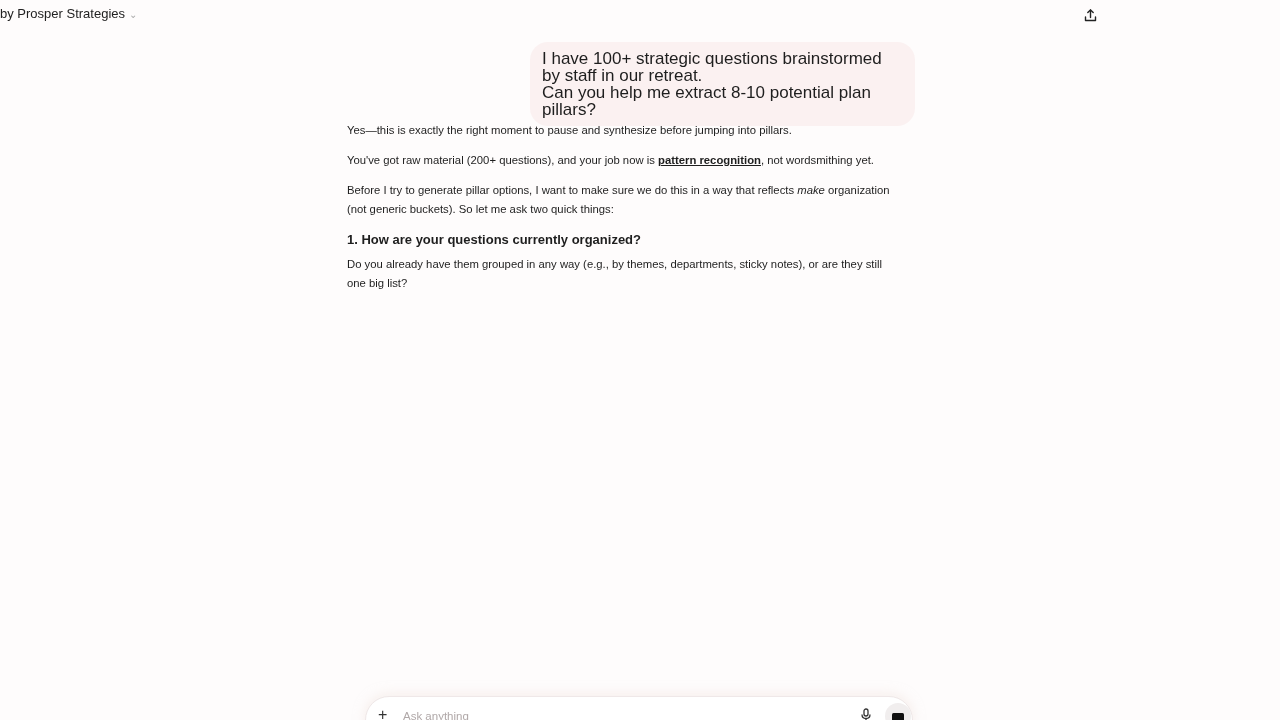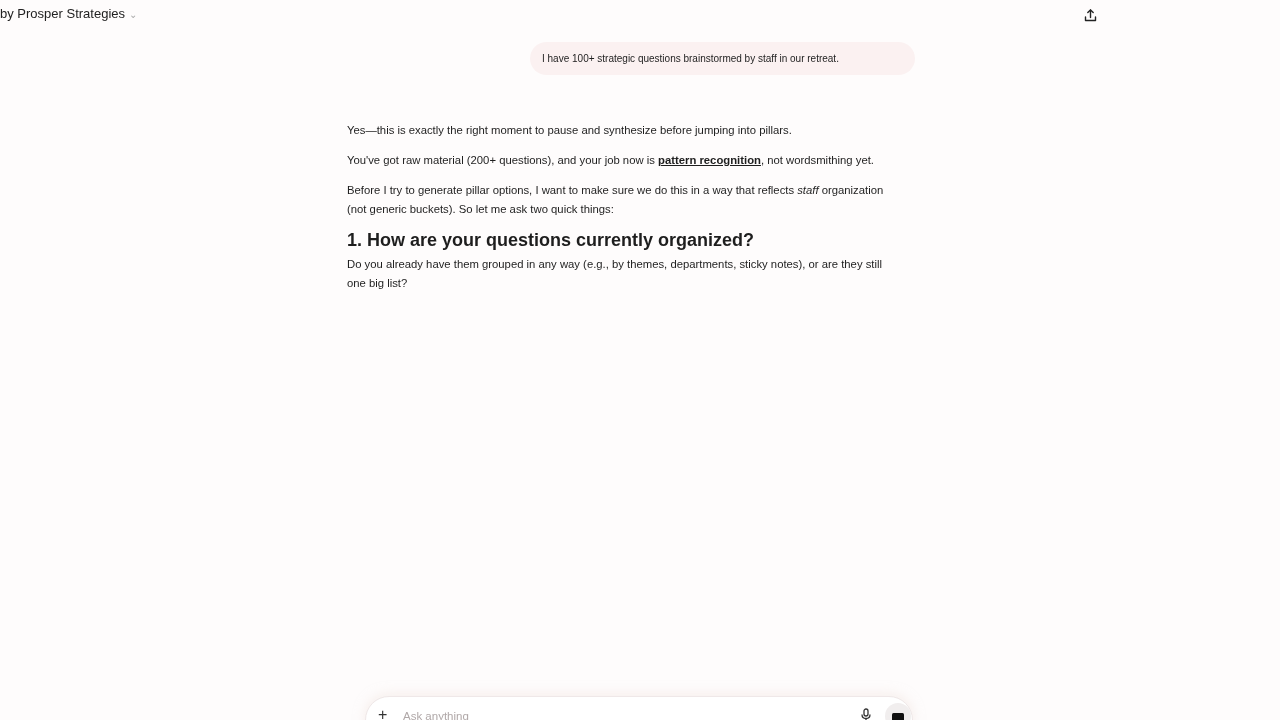--- a/index.html
+++ b/index.html
@@ -22,31 +22,31 @@
       position: absolute; right: 4px; top: 5px; width: 20px; height: 20px;
       display: flex; align-items: center; justify-content: center; cursor: pointer;
     }
     .thread {
       position: absolute; left: 0; top: 0; width: 1280px; height: 690px;
     }
     .user-bubble {
       position: absolute; left: 530px; top: 42px; width: 385px;
       background: #fbf1f1; border-radius: 18px;
       padding: 8px 12px 8px 12px;
-      font-size: 10px; line-height: 17px; color: #1e1e1e;
+      font-size: 17px; line-height: 17px; color: #1e1e1e;
     }
     .assistant {
       position: absolute; left: 347px; top: 121px; width: 555px;
       font-size: 11.3px; line-height: 19px; color: #1e1e1e;
     }
     .assistant p { margin-bottom: 11px; }
     .assistant b { font-weight: 700; text-decoration: underline; }
     .assistant i { font-style: italic; }
     .assistant h3 {
-      font-size: 18px; font-weight: 700; line-height: 20px;
+      font-size: 13px; font-weight: 700; line-height: 20px;
       margin-top: 1px; margin-bottom: 5px;
     }
     .composer {
       position: absolute; left: 365px; top: 696px; width: 548px; height: 50px;
       background: #ffffff; border: 1px solid #efe8e8; border-radius: 24px;
       box-shadow: 0 -2px 12px rgba(240,225,220,0.5);
     }
     .composer .plus {
       position: absolute; left: 12px; top: 10px; font-size: 16px; color: #333; cursor: pointer;
       line-height: 16px;
@@ -79,26 +79,27 @@
       <path d="M6.5 1 L6.5 8.5" stroke="#222" stroke-width="1.4" fill="none" stroke-linecap="round"></path>
       <path d="M3.8 3.6 L6.5 1 L9.2 3.6" stroke="#222" stroke-width="1.4" fill="none" stroke-linecap="round" stroke-linejoin="round"></path>
       <path d="M1.5 8 L1.5 11.5 L11.5 11.5 L11.5 8" stroke="#222" stroke-width="1.4" fill="none" stroke-linecap="round" stroke-linejoin="round"></path>
     </svg>
   </div>
 </div>
 
 <div class="thread">
   <div class="user-bubble">
     <div>I have 100+ strategic questions brainstormed by staff in our retreat.</div>
+    <div>Can you help me extract 8-10 potential plan pillars?</div>
   </div>
 
   <div class="assistant">
     <p>Yes—this is exactly the right moment to pause and synthesize before jumping into pillars.</p>
     <p><span>You've got raw material (200+ questions), and your job now is </span><b>pattern recognition</b><span>, not wordsmithing yet.</span></p>
-    <p><span>Before I try to generate pillar options, I want to make sure we do this in a way that reflects </span><i>staff</i><span> organization (not generic buckets). So let me ask two quick things:</span></p>
+    <p><span>Before I try to generate pillar options, I want to make sure we do this in a way that reflects </span><i>make</i><span> organization (not generic buckets). So let me ask two quick things:</span></p>
     <h3>1. How are your questions currently organized?</h3>
     <p>Do you already have them grouped in any way (e.g., by themes, departments, sticky notes), or are they still one big list?</p>
   </div>
 </div>
 
 <div class="composer">
   <span class="plus">+</span>
   <input type="text" placeholder="Ask anything" style="">
   <span class="mic">
     <svg width="12" height="14" viewBox="0 0 12 14">

